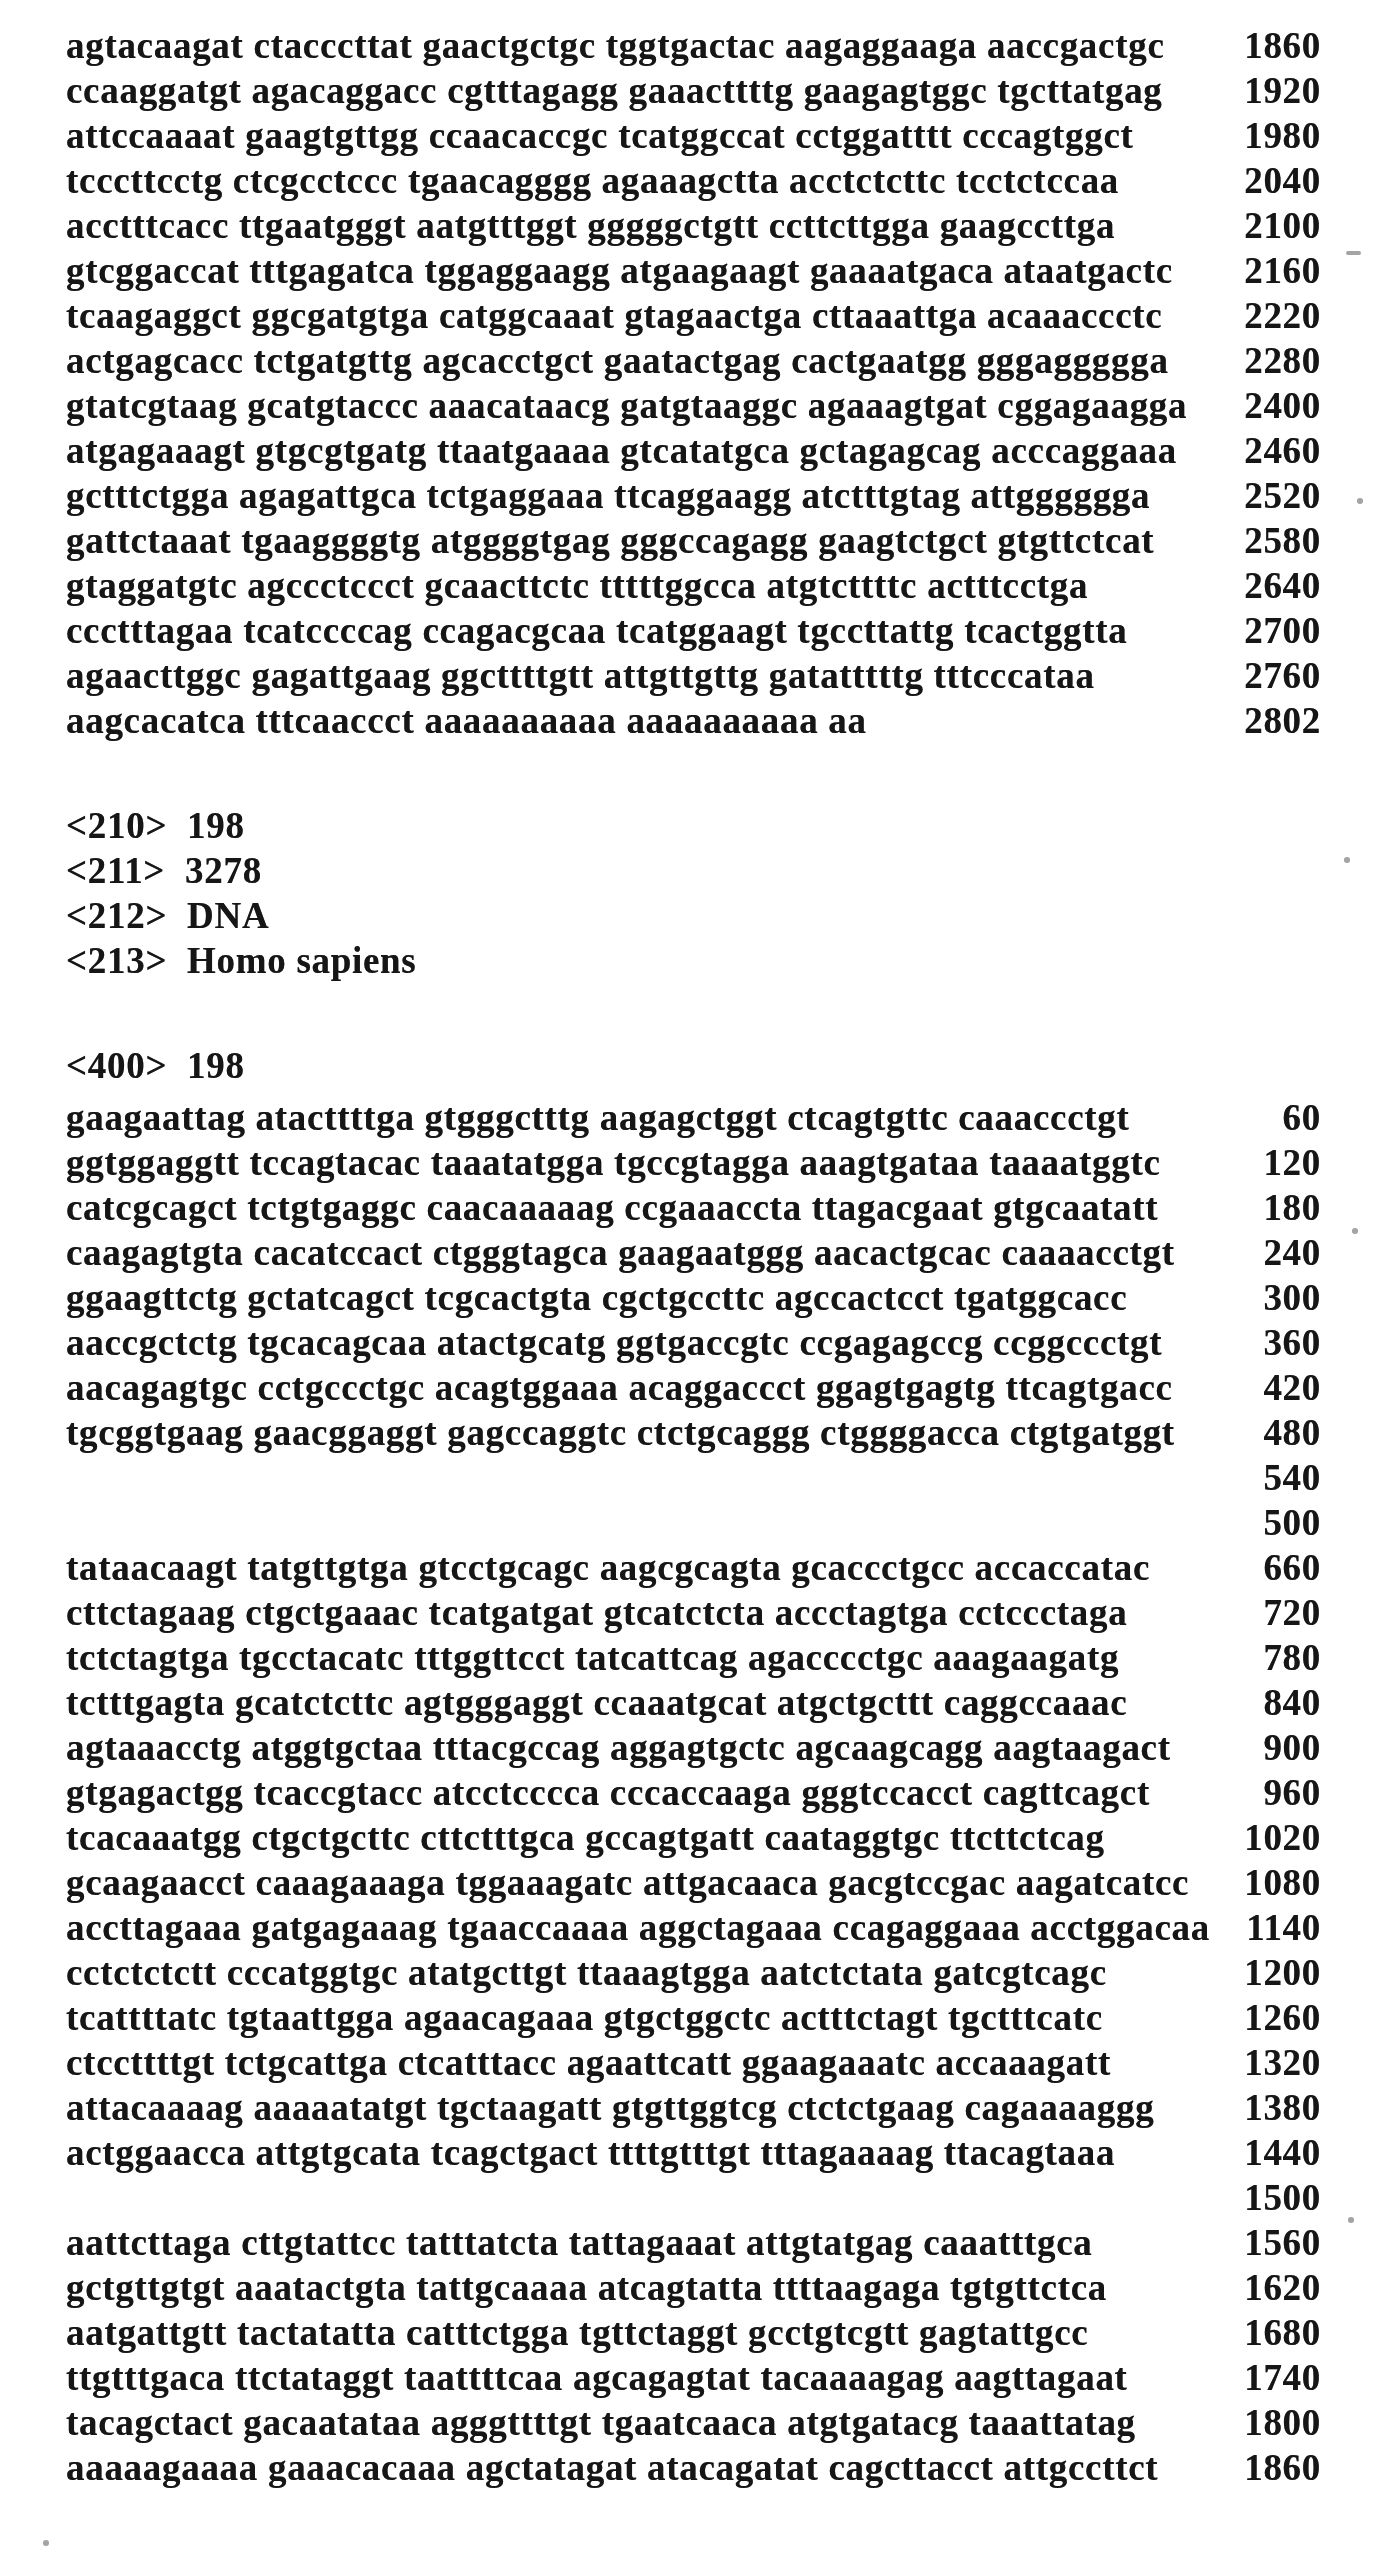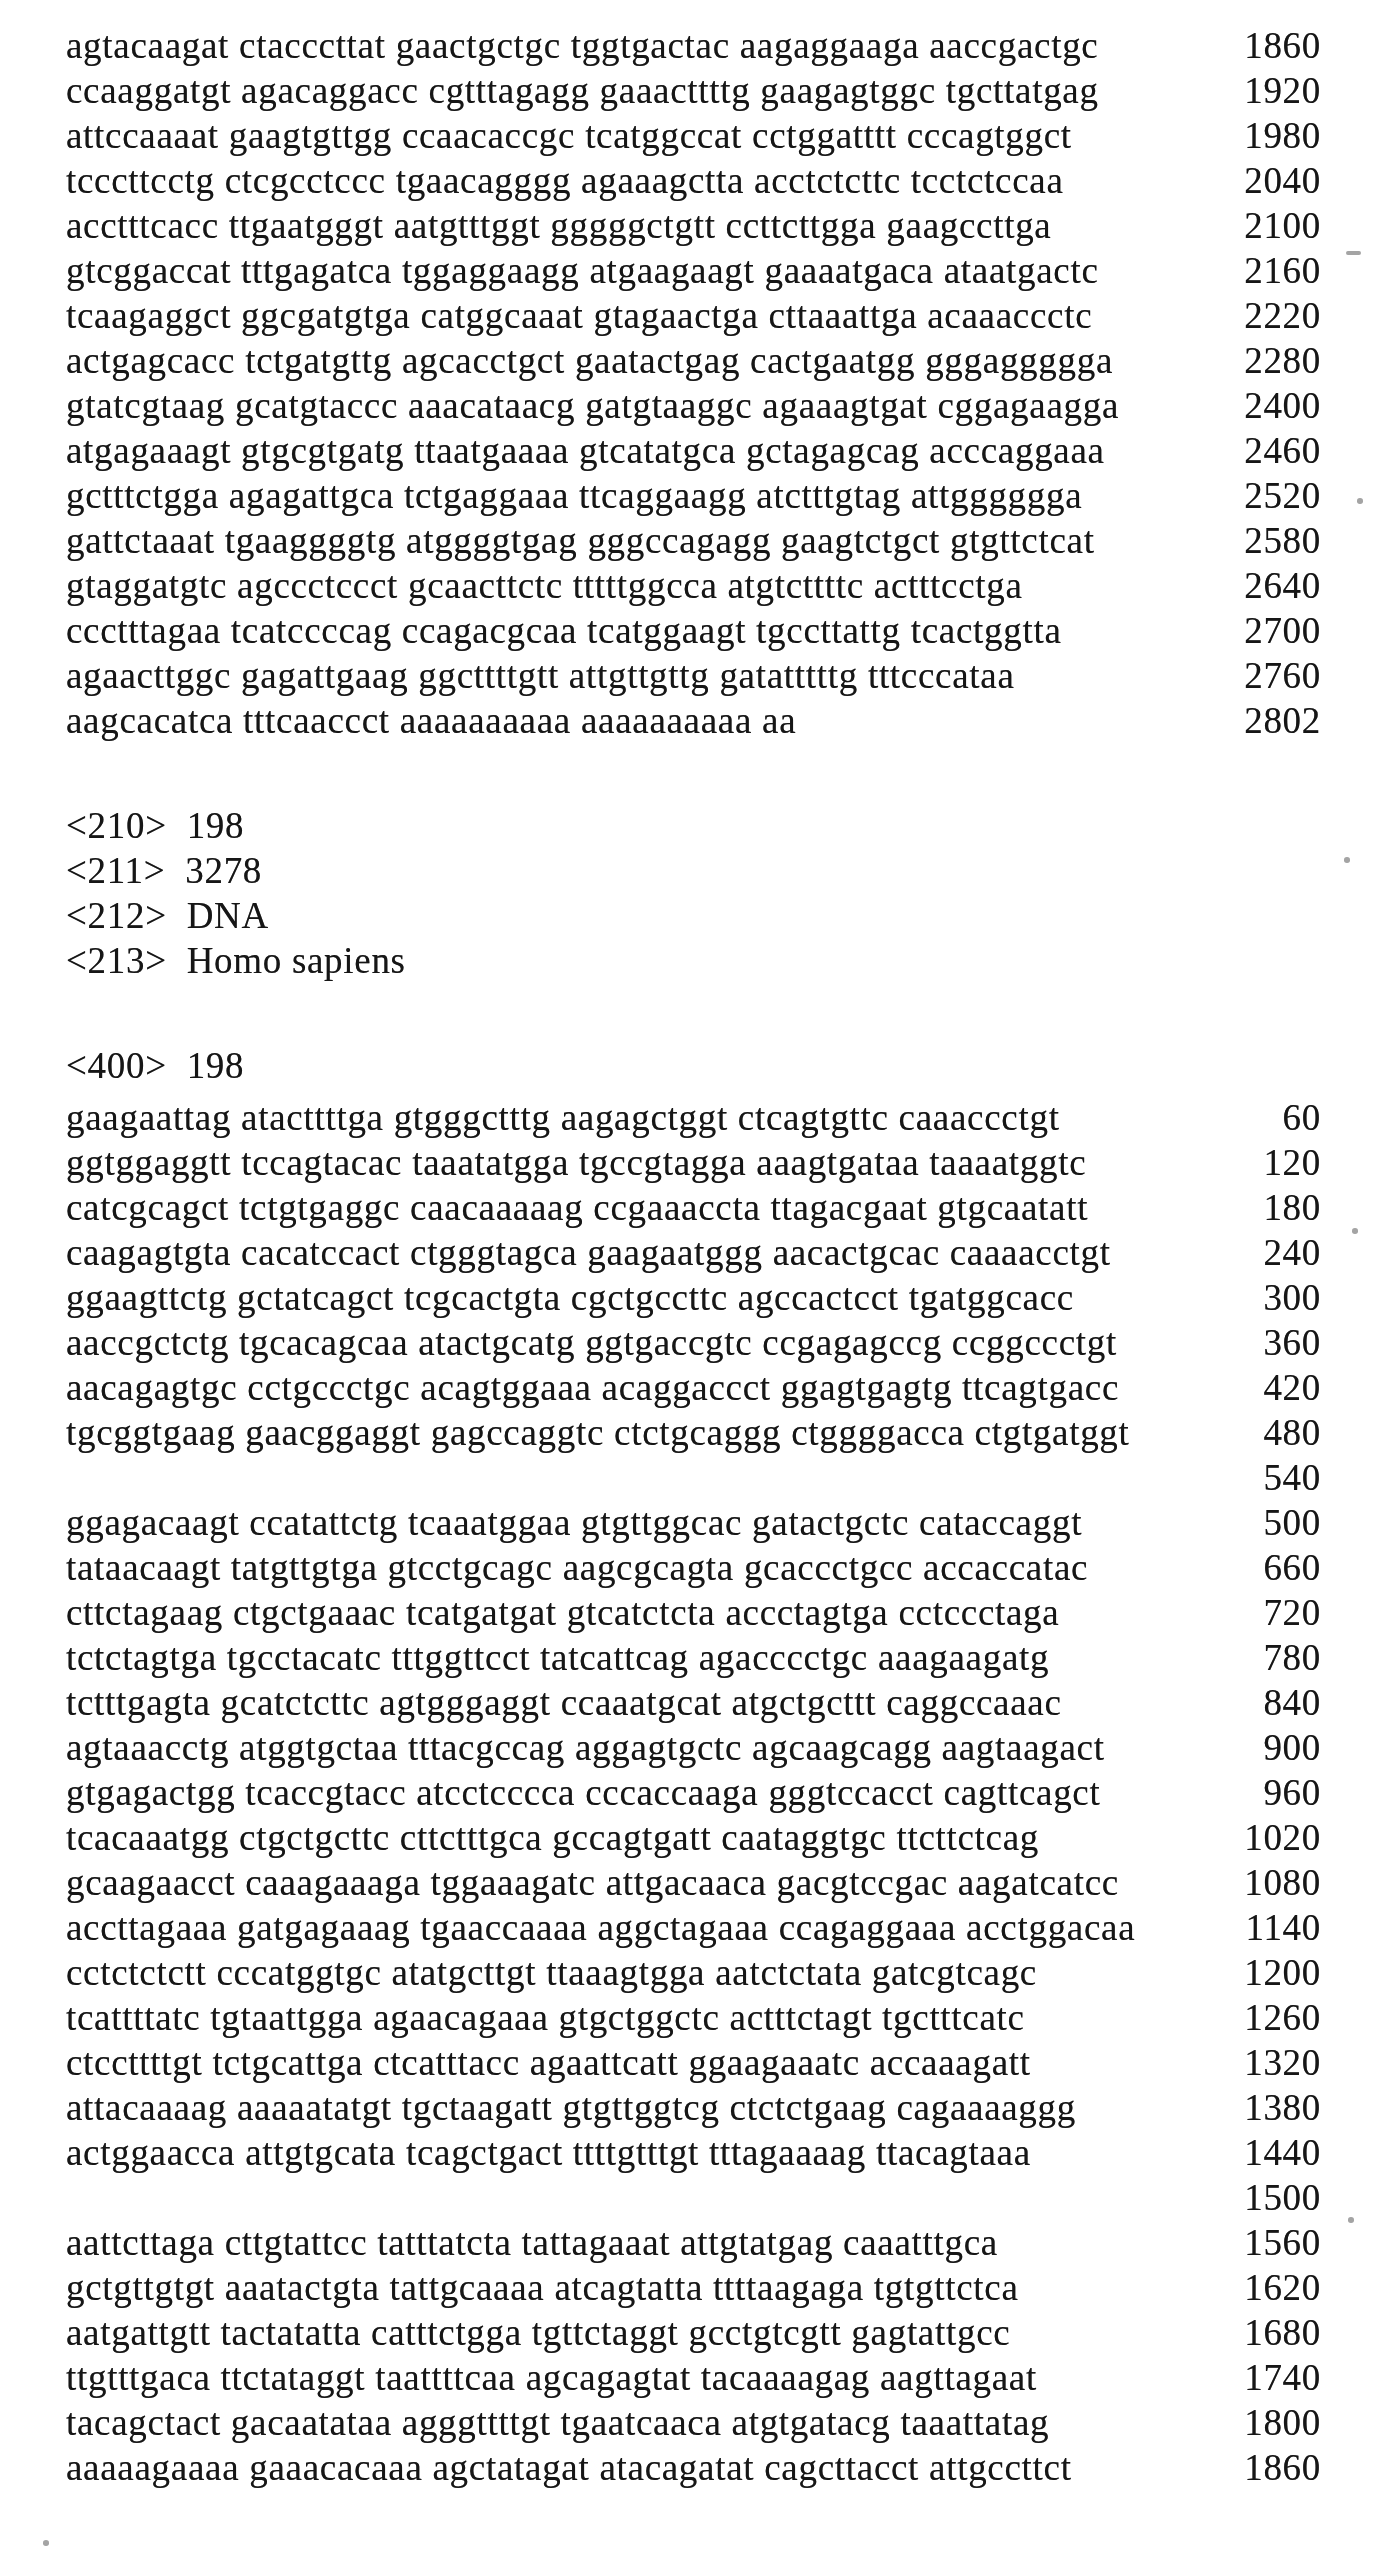--- a/index.html
+++ b/index.html
@@ -14,20 +14,21 @@
     background: #ffffff;
     overflow: hidden;
     font-family: "Liberation Serif", "DejaVu Serif", serif;
     font-size: 37px;
     color: #161616;
     letter-spacing: 0.7px;
     text-shadow: 0 0 0.5px rgba(20,20,20,0.55);
   }
   .content {
     padding: 22.5px 0 0 66px;
+    font-weight: bold;
   }
   .seqline, .headline {
     position: relative;
     height: 45px;
     line-height: 45px;
     white-space: pre;
   }
   .seq { display: inline-block; }
   .num {
     position: absolute;
@@ -92,21 +93,21 @@
     <div class="seq-block">
         <div class="seqline"><span class="seq">gaagaattag atacttttga gtgggctttg aagagctggt ctcagtgttc caaaccctgt</span><span class="num">60</span></div>
         <div class="seqline"><span class="seq">ggtggaggtt tccagtacac taaatatgga tgccgtagga aaagtgataa taaaatggtc</span><span class="num">120</span></div>
         <div class="seqline"><span class="seq">catcgcagct tctgtgaggc caacaaaaag ccgaaaccta ttagacgaat gtgcaatatt</span><span class="num">180</span></div>
         <div class="seqline"><span class="seq">caagagtgta cacatccact ctgggtagca gaagaatggg aacactgcac caaaacctgt</span><span class="num">240</span></div>
         <div class="seqline"><span class="seq">ggaagttctg gctatcagct tcgcactgta cgctgccttc agccactcct tgatggcacc</span><span class="num">300</span></div>
         <div class="seqline"><span class="seq">aaccgctctg tgcacagcaa atactgcatg ggtgaccgtc ccgagagccg ccggccctgt</span><span class="num">360</span></div>
         <div class="seqline"><span class="seq">aacagagtgc cctgccctgc acagtggaaa acaggaccct ggagtgagtg ttcagtgacc</span><span class="num">420</span></div>
         <div class="seqline"><span class="seq">tgcggtgaag gaacggaggt gagccaggtc ctctgcaggg ctggggacca ctgtgatggt</span><span class="num">480</span></div>
         <div class="seqline"><span class="num">540</span></div>
-        <div class="seqline"><span class="seq">ggagacaagt ccatattctg tcaaatggaa gtgttggcac gatactgctc cataccaggt</span><span class="num">500</span></div>
+        <div class="seqline"><span class="num">500</span></div>
         <div class="seqline"><span class="seq">tataacaagt tatgttgtga gtcctgcagc aagcgcagta gcaccctgcc accaccatac</span><span class="num">660</span></div>
         <div class="seqline"><span class="seq">cttctagaag ctgctgaaac tcatgatgat gtcatctcta accctagtga cctccctaga</span><span class="num">720</span></div>
         <div class="seqline"><span class="seq">tctctagtga tgcctacatc tttggttcct tatcattcag agacccctgc aaagaagatg</span><span class="num">780</span></div>
         <div class="seqline"><span class="seq">tctttgagta gcatctcttc agtgggaggt ccaaatgcat atgctgcttt caggccaaac</span><span class="num">840</span></div>
         <div class="seqline"><span class="seq">agtaaacctg atggtgctaa tttacgccag aggagtgctc agcaagcagg aagtaagact</span><span class="num">900</span></div>
         <div class="seqline"><span class="seq">gtgagactgg tcaccgtacc atcctcccca cccaccaaga gggtccacct cagttcagct</span><span class="num">960</span></div>
         <div class="seqline"><span class="seq">tcacaaatgg ctgctgcttc cttctttgca gccagtgatt caataggtgc ttcttctcag</span><span class="num">1020</span></div>
         <div class="seqline"><span class="seq">gcaagaacct caaagaaaga tggaaagatc attgacaaca gacgtccgac aagatcatcc</span><span class="num">1080</span></div>
         <div class="seqline"><span class="seq">accttagaaa gatgagaaag tgaaccaaaa aggctagaaa ccagaggaaa acctggacaa</span><span class="num">1140</span></div>
         <div class="seqline"><span class="seq">cctctctctt cccatggtgc atatgcttgt ttaaagtgga aatctctata gatcgtcagc</span><span class="num">1200</span></div>

